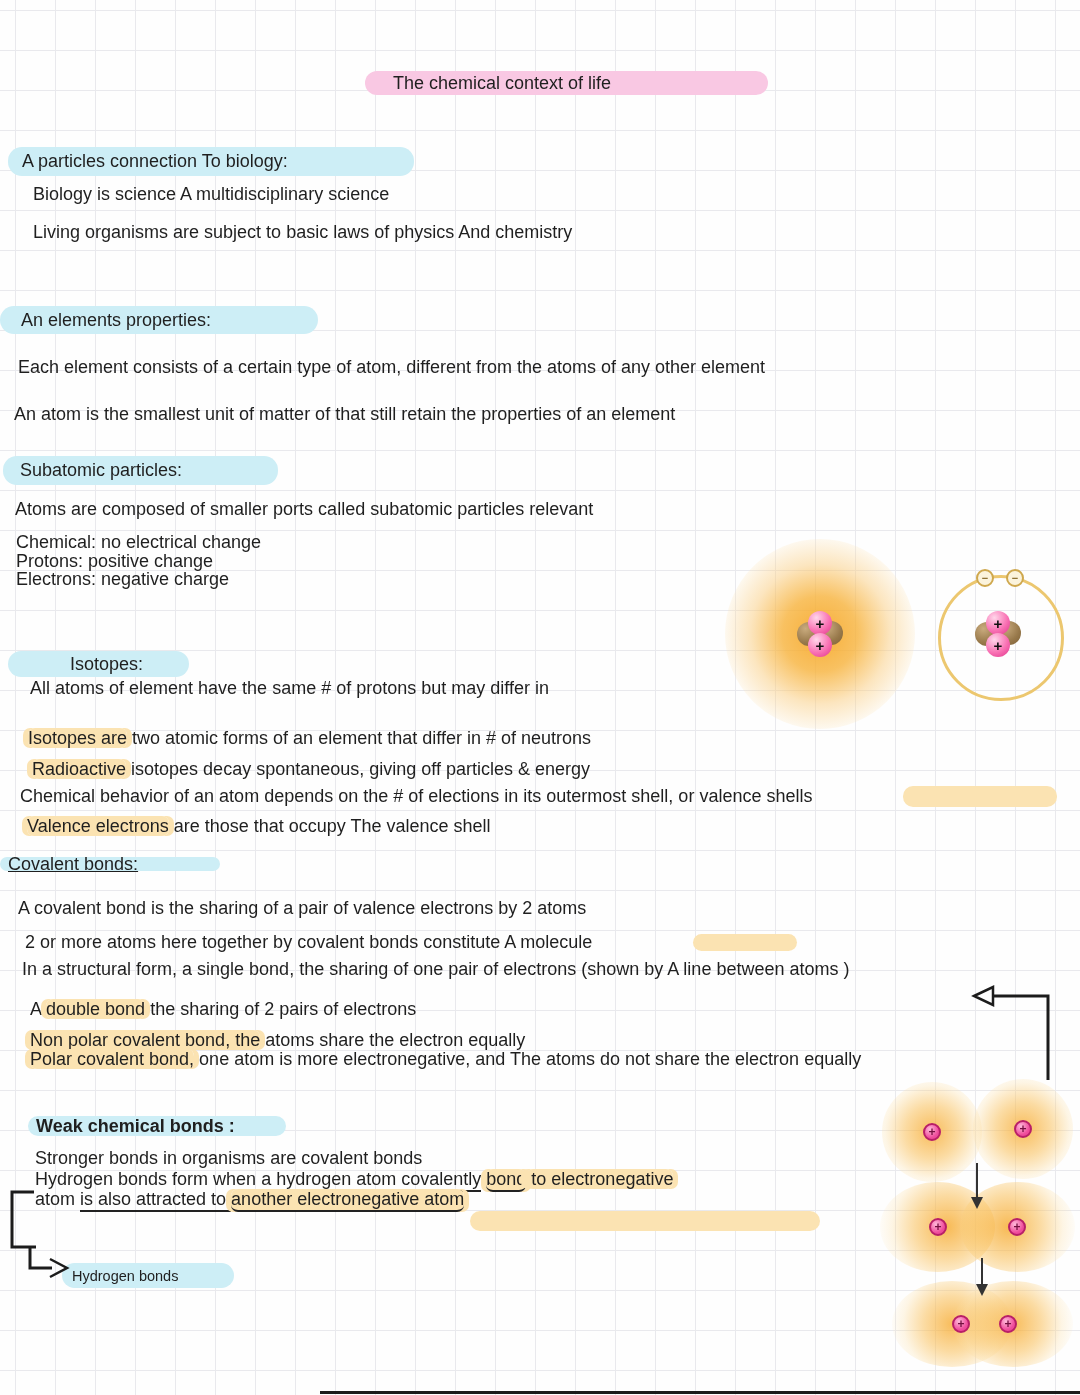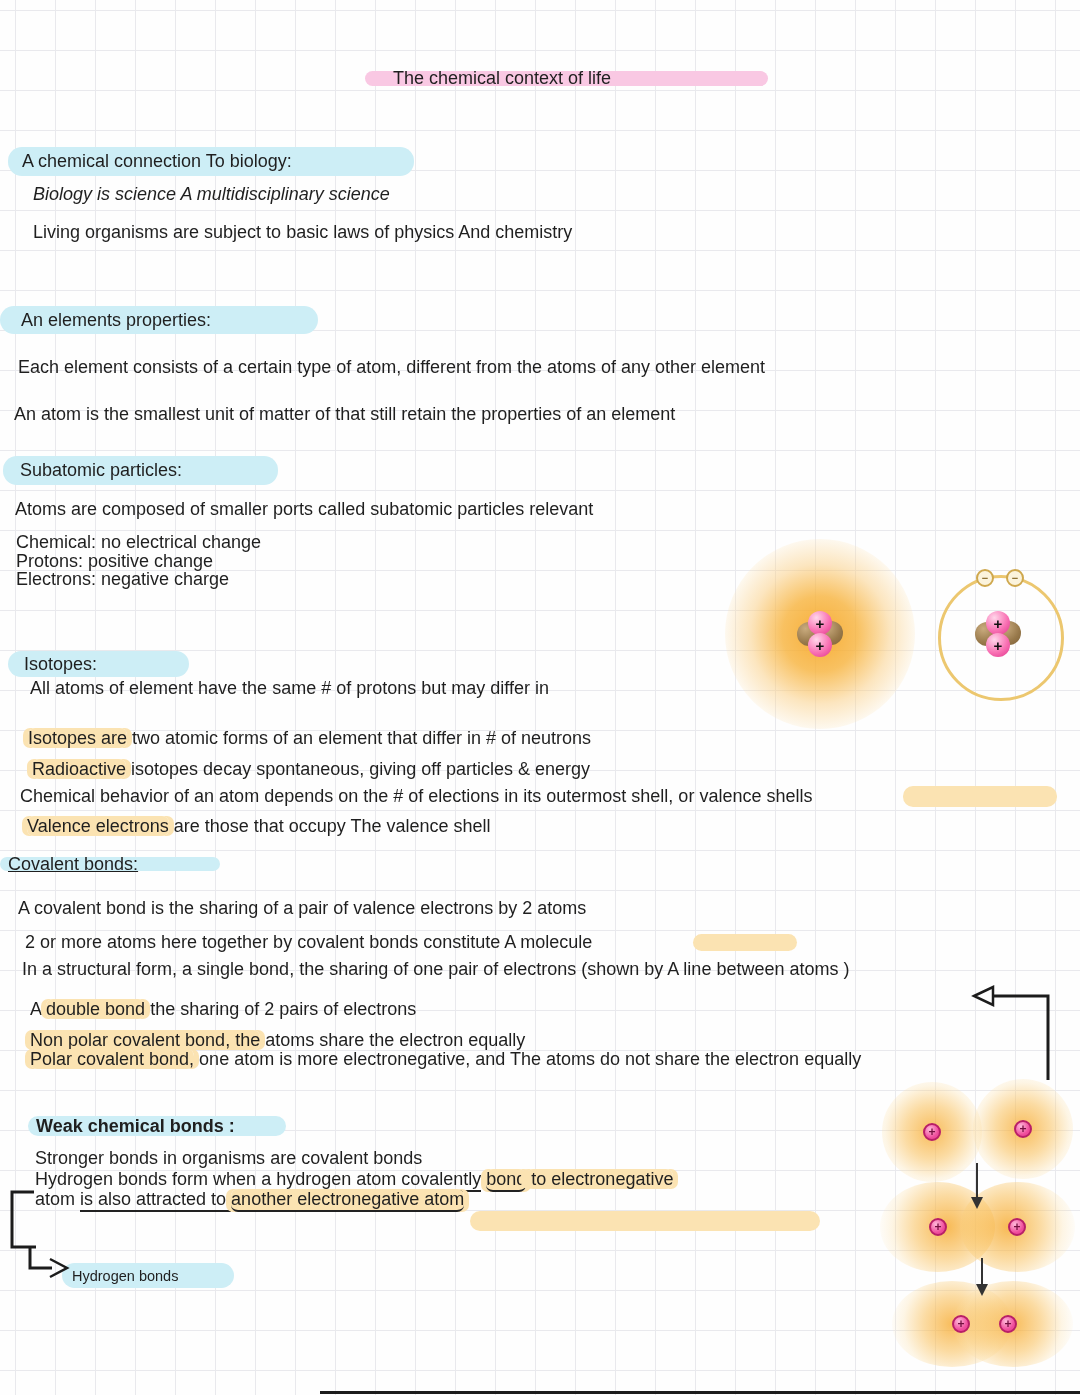--- a/index.html
+++ b/index.html
@@ -59,28 +59,28 @@
     background:radial-gradient(circle at 35% 30%,#ffb9d9,#f04f9d 62%,#e23a8f);
     border:2px solid #b81f68;box-sizing:border-box;
     display:flex;align-items:center;justify-content:center;
     font-size:12px;font-weight:bold;color:#741040;z-index:2;}
   svg.overlay{position:absolute;left:0;top:0;z-index:4;pointer-events:none;}
   .bottom-edge{position:absolute;left:320px;top:1391px;width:760px;height:3px;background:#1c1c1c;z-index:5;}
 </style>
 </head>
 <body>
 
-<div class="pill pinkbg" style="left:365px;top:71px;width:375px;height:15px;padding-left:28px;">
+<div class="pill pinkbg" style="left:365px;top:71px;width:375px;height:24px;padding-left:28px;">
   <span>The chemical context of life</span>
 </div>
 
 <div class="pill cyan" style="left:8px;top:147px;width:392px;height:29px;padding-left:14px;">
-  <span>A chemical connection To biology:</span>
-</div>
-<div class="line" style="left:33px;top:184px;font-style:italic;">Biology is science A multidisciplinary science</div>
+  <span>A particles connection To biology:</span>
+</div>
+<div class="line" style="left:33px;top:184px;">Biology is science A multidisciplinary science</div>
 <div class="line" style="left:33px;top:222px;">Living organisms are subject to basic laws of physics And chemistry</div>
 
 <div class="pill cyan" style="left:0px;top:306px;width:297px;height:28px;padding-left:21px;">
   <span>An elements properties:</span>
 </div>
 <div class="line" style="left:18px;top:357px;">Each element consists of a certain type of atom, different from the atoms of any other element</div>
 <div class="line" style="left:14px;top:404px;">An atom is the smallest unit of matter of that still retain the properties of an element</div>
 
 <div class="pill cyan" style="left:3px;top:456px;width:258px;height:29px;padding-left:17px;">
   <span>Subatomic particles:</span>
@@ -115,21 +115,21 @@
   <div class="sphere neutron" style="left:0px;top:11px;"></div>
   <div class="sphere neutron" style="left:22px;top:10px;"></div>
   <div class="sphere proton" style="left:11px;top:0px;">
       <span>+</span>
     </div>
   <div class="sphere proton" style="left:11px;top:22px;">
       <span>+</span>
     </div>
 </div>
 
-<div class="pill cyan" style="left:8px;top:651px;width:165px;height:26px;padding-left:16px;">
+<div class="pill cyan" style="left:8px;top:651px;width:165px;height:26px;padding-left:16px;justify-content:center;">
   <span>Isotopes:</span>
 </div>
 <div class="line" style="left:30px;top:679px;line-height:18.5px;">
   <div>All atoms of element have the same # of protons but may differ in</div>
 </div>
 <div class="line" style="left:28px;top:728px;">
   <span class="hl">Isotopes are</span><span> two atomic forms of an element that differ in # of neutrons</span>
 </div>
 <div class="line" style="left:32px;top:759px;">
   <span class="hl">Radioactive</span><span> isotopes decay spontaneous, giving off particles &amp; energy</span>

